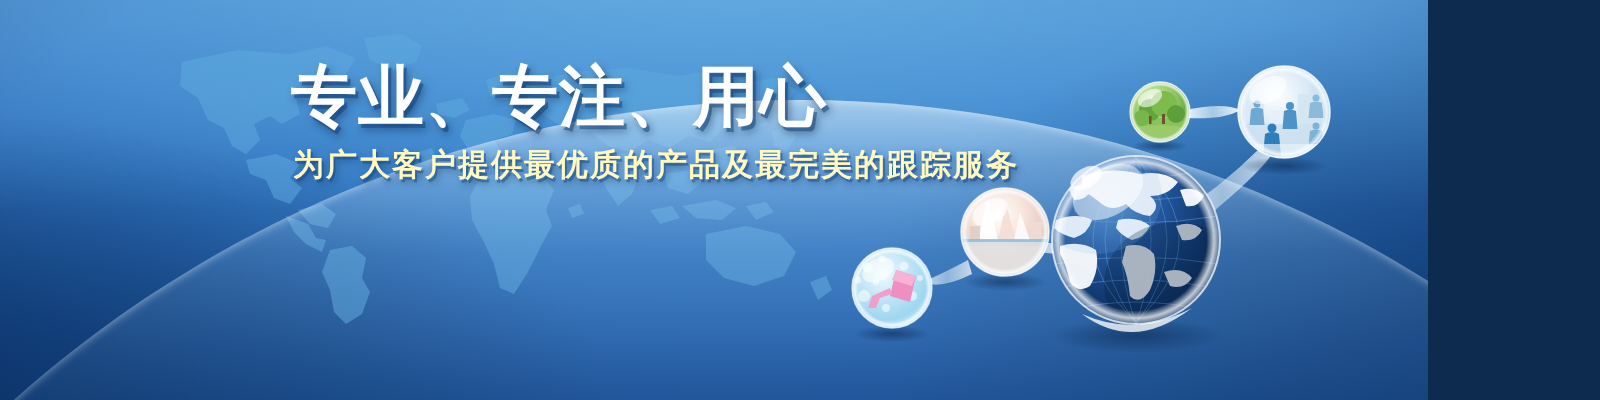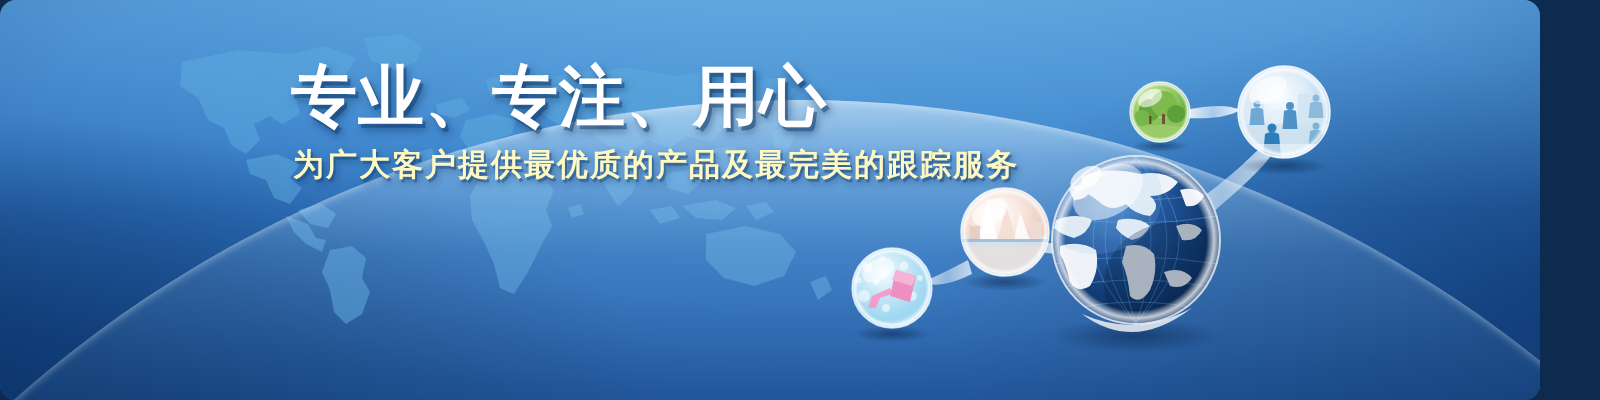--- a/index.html
+++ b/index.html
@@ -2,26 +2,25 @@
 <html><head>
 <meta charset="utf-8">
 <style>
   html, body {
     margin: 0;
     padding: 0;
     background: #0d2b4e;
   }
   #banner {
     position: relative;
-    width: 1540px;
+    width: 1428px;
     height: 400px;
     overflow: hidden;
     font-family: "Liberation Sans", "DejaVu Sans", sans-serif;
     background: #2f76b8;
-    border-radius: 16px;
   }
 
   
   .bg-base {
     position: absolute; inset: 0;
     background:
       radial-gradient(120% 135% at 52% -18%, #5aa6de 0%, #4a97d8 22%, #3b84cc 44%, #2a69b4 68%, #1c5197 86%, #164685 100%);
   }
   .bg-corner-dark-left {
     position: absolute; inset: 0;

